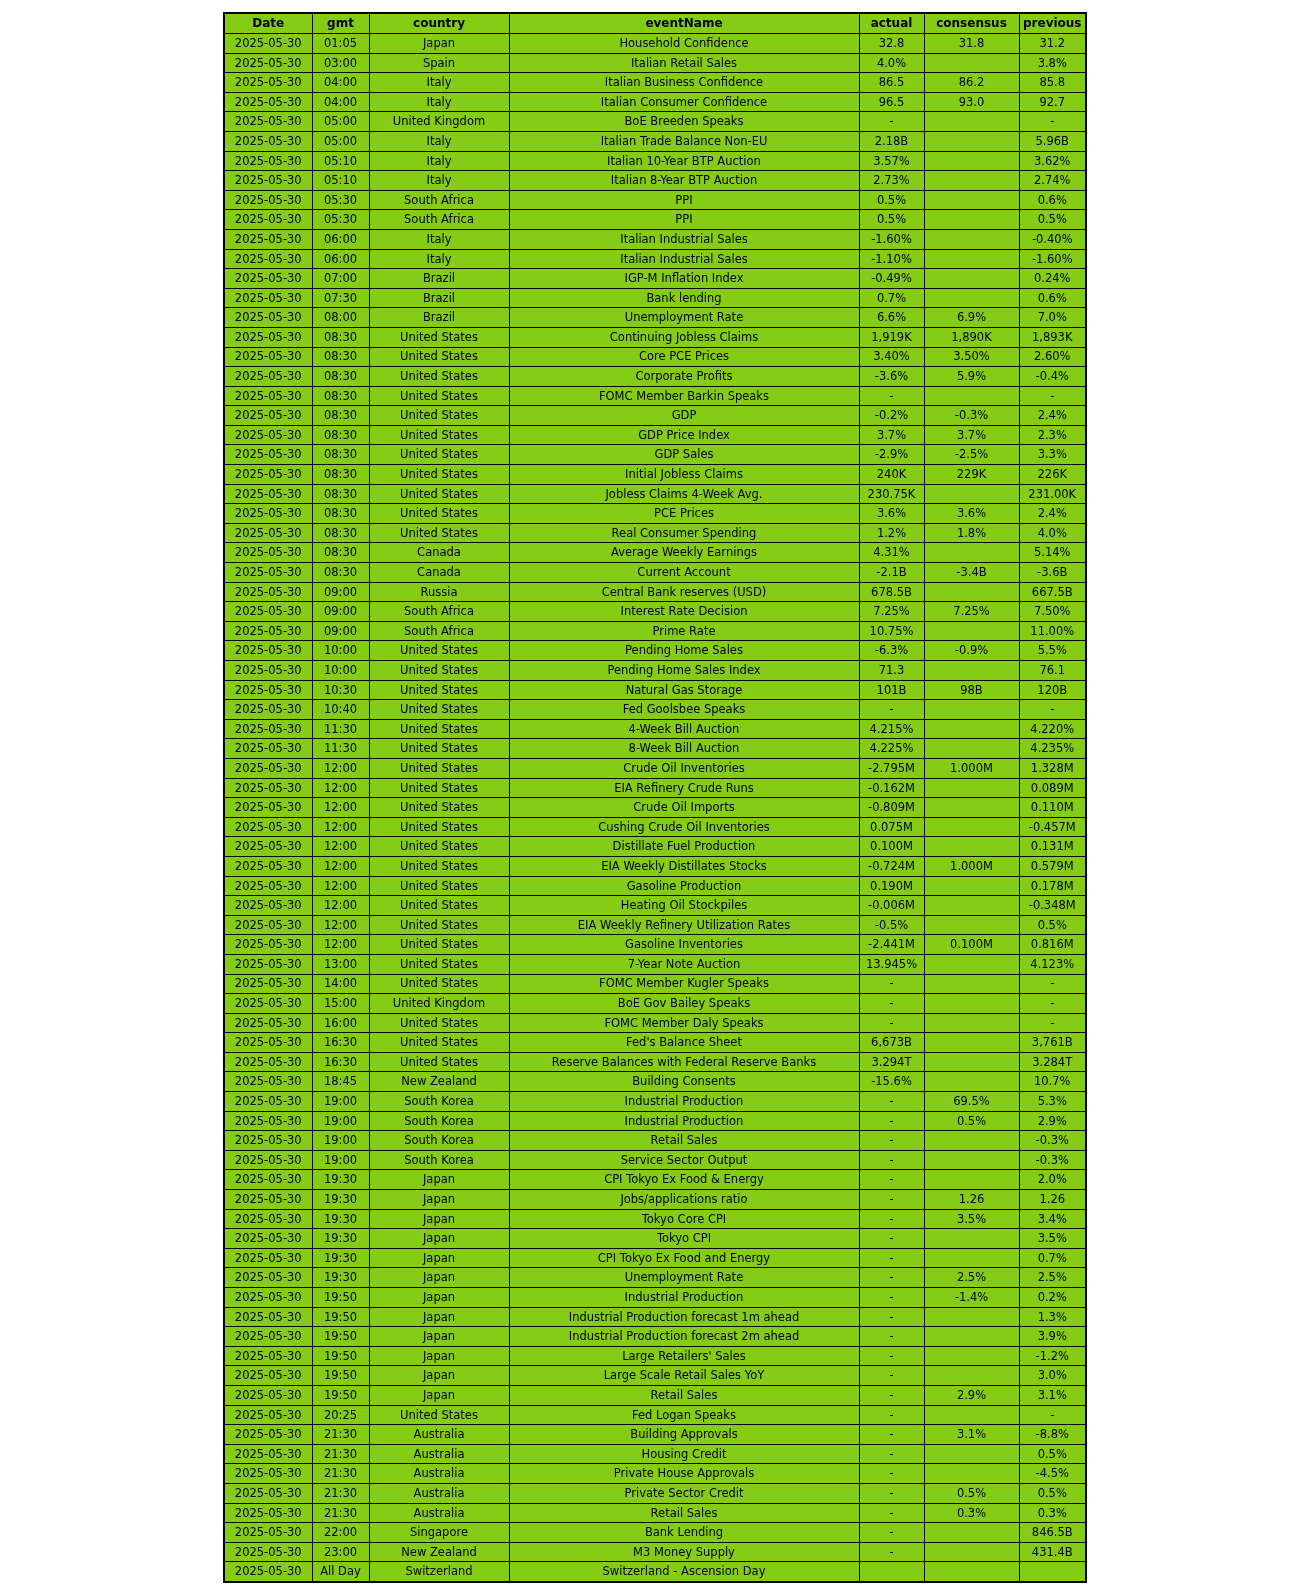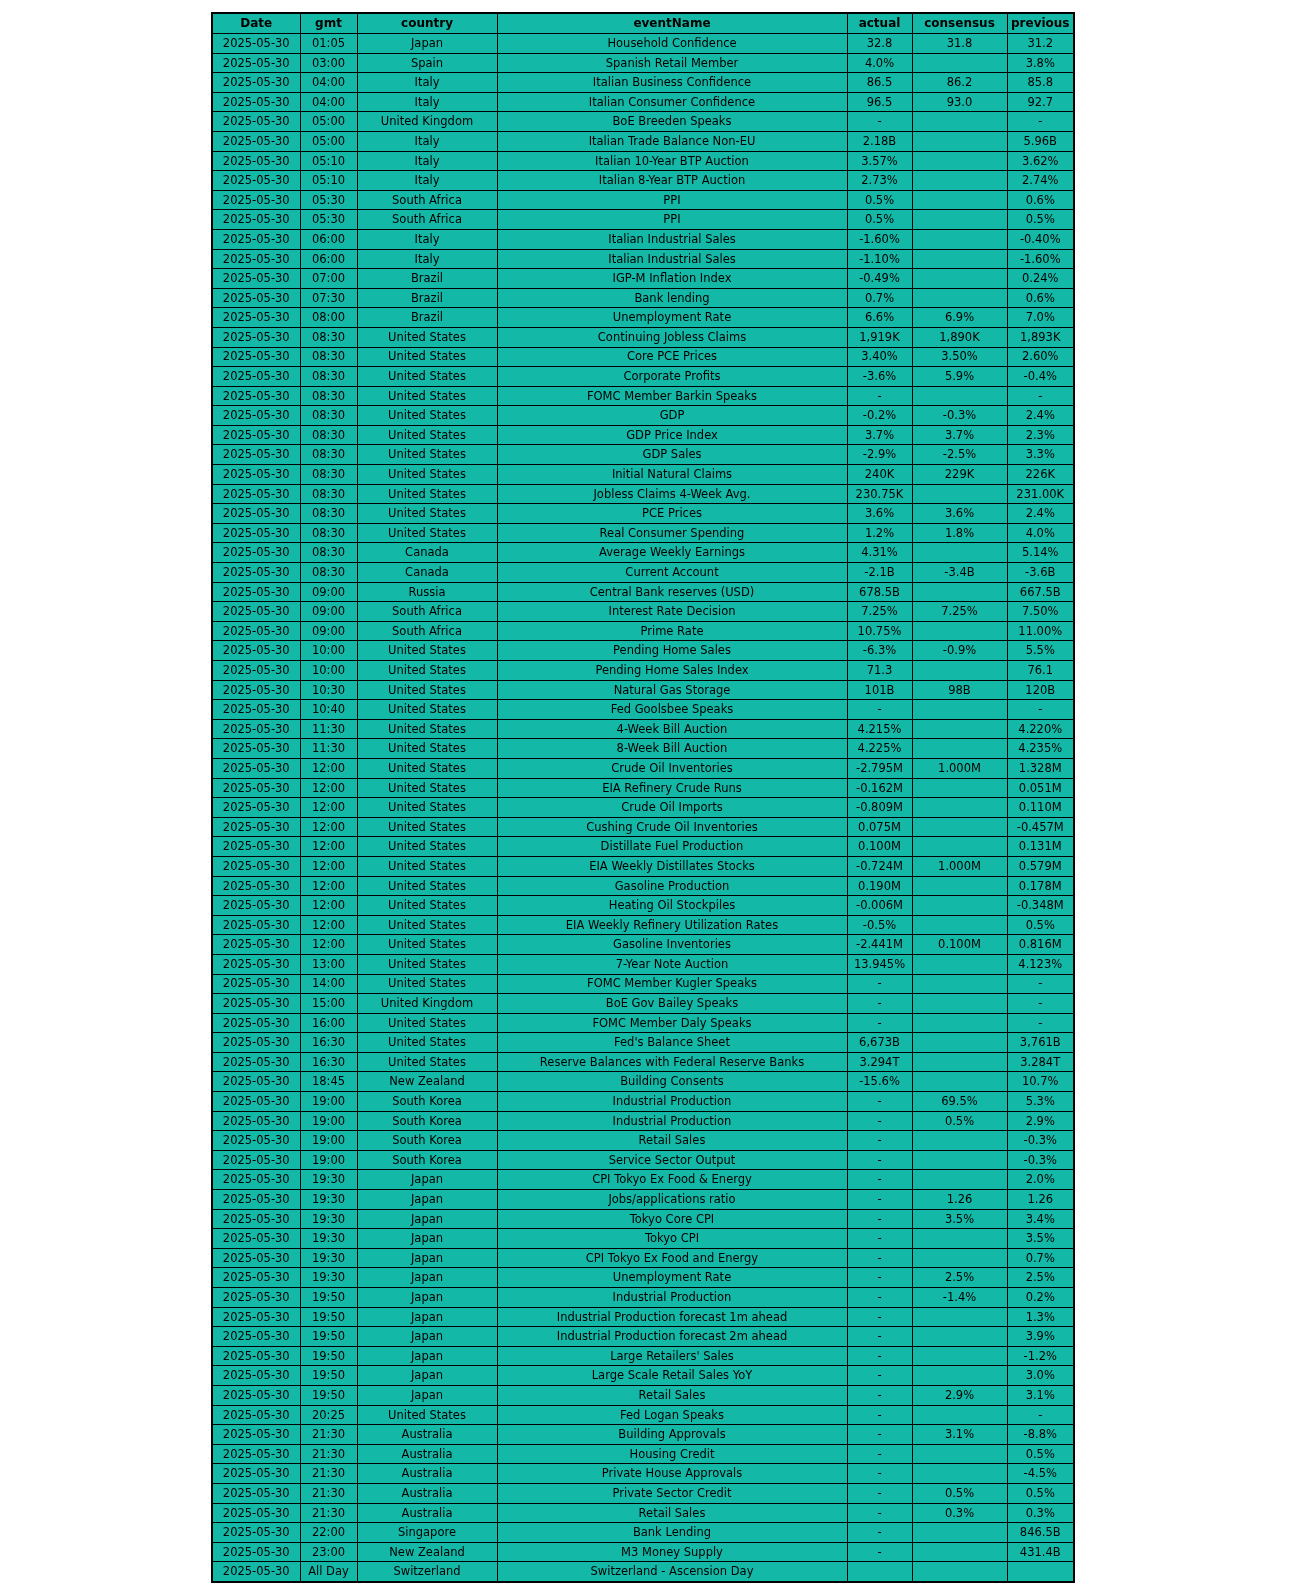--- a/index.html
+++ b/index.html
@@ -12,22 +12,23 @@
   }
   .table-wrap {
     position: absolute;
     left: 211px;
     top: 12px;
   }
   table.calendar {
     border-collapse: collapse;
     table-layout: fixed;
     width: 862px;
-    background: #14b8a6;
+    background: #84cc16;
     border: 2px solid #000000;
+    margin-left: 12px;
   }
   table.calendar th,
   table.calendar td {
     border: 1px solid #000000;
     text-align: center;
     vertical-align: middle;
     padding: 0 2px;
     height: 18.6px;
     font-size: 11.5px;
     line-height: 1.1;
@@ -80,21 +81,21 @@
           <td>Japan</td>
           <td>Household Confidence</td>
           <td>32.8</td>
           <td>31.8</td>
           <td>31.2</td>
         </tr>
         <tr>
           <td>2025-05-30</td>
           <td>03:00</td>
           <td>Spain</td>
-          <td>Spanish Retail Member</td>
+          <td>Italian Retail Sales</td>
           <td>4.0%</td>
           <td></td>
           <td>3.8%</td>
         </tr>
         <tr>
           <td>2025-05-30</td>
           <td>04:00</td>
           <td>Italy</td>
           <td>Italian Business Confidence</td>
           <td>86.5</td>
@@ -269,21 +270,21 @@
           <td>United States</td>
           <td>GDP Sales</td>
           <td>-2.9%</td>
           <td>-2.5%</td>
           <td>3.3%</td>
         </tr>
         <tr>
           <td>2025-05-30</td>
           <td>08:30</td>
           <td>United States</td>
-          <td>Initial Natural Claims</td>
+          <td>Initial Jobless Claims</td>
           <td>240K</td>
           <td>229K</td>
           <td>226K</td>
         </tr>
         <tr>
           <td>2025-05-30</td>
           <td>08:30</td>
           <td>United States</td>
           <td>Jobless Claims 4-Week Avg.</td>
           <td>230.75K</td>
@@ -416,21 +417,21 @@
           <td>1.000M</td>
           <td>1.328M</td>
         </tr>
         <tr>
           <td>2025-05-30</td>
           <td>12:00</td>
           <td>United States</td>
           <td>EIA Refinery Crude Runs</td>
           <td>-0.162M</td>
           <td></td>
-          <td>0.051M</td>
+          <td>0.089M</td>
         </tr>
         <tr>
           <td>2025-05-30</td>
           <td>12:00</td>
           <td>United States</td>
           <td>Crude Oil Imports</td>
           <td>-0.809M</td>
           <td></td>
           <td>0.110M</td>
         </tr>

